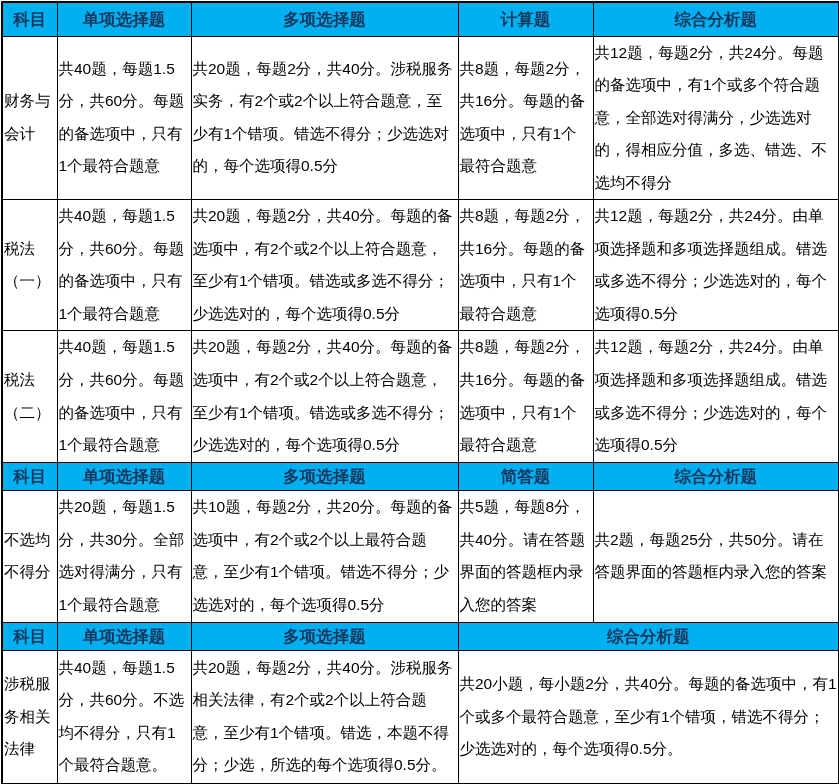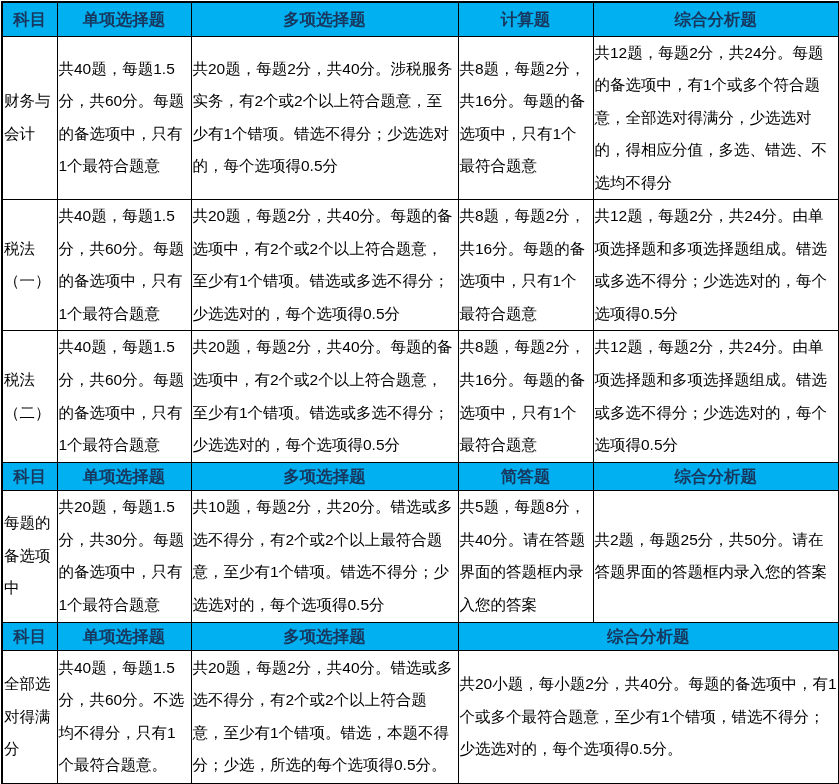--- a/index.html
+++ b/index.html
@@ -103,36 +103,36 @@
 
       <tr class="hdr" style="height:28px">
         <td>科目</td>
         <td>单项选择题</td>
         <td>多项选择题</td>
         <td>简答题</td>
         <td>综合分析题</td>
       </tr>
 
       <tr style="height:132px">
-        <td class="subject">每题的备选项中</td>
-        <td>共20题，每题1.5分，共30分。每题的备选项中，只有1个最符合题意</td>
-        <td>共10题，每题2分，共20分。错选或多选不得分，有2个或2个以上最符合题意，至少有1个错项。错选不得分；少选选对的，每个选项得0.5分</td>
+        <td class="subject">不选均不得分</td>
+        <td>共20题，每题1.5分，共30分。全部选对得满分，只有1个最符合题意</td>
+        <td>共10题，每题2分，共20分。每题的备选项中，有2个或2个以上最符合题意，至少有1个错项。错选不得分；少选选对的，每个选项得0.5分</td>
         <td>共5题，每题8分，共40分。请在答题界面的答题框内录入您的答案</td>
         <td>共2题，每题25分，共50分。请在答题界面的答题框内录入您的答案</td>
       </tr>
 
       <tr class="hdr" style="height:28px">
         <td>科目</td>
         <td>单项选择题</td>
         <td>多项选择题</td>
         <td colspan="2">综合分析题</td>
       </tr>
 
       <tr style="height:134px">
-        <td class="subject">全部选对得满分</td>
+        <td class="subject">涉税服务相关法律</td>
         <td>共40题，每题1.5分，共60分。不选均不得分，只有1个最符合题意。</td>
-        <td>共20题，每题2分，共40分。错选或多选不得分，有2个或2个以上符合题意，至少有1个错项。错选，本题不得分；少选，所选的每个选项得0.5分。</td>
+        <td>共20题，每题2分，共40分。涉税服务相关法律，有2个或2个以上符合题意，至少有1个错项。错选，本题不得分；少选，所选的每个选项得0.5分。</td>
         <td colspan="2">共20小题，每小题2分，共40分。每题的备选项中，有1个或多个最符合题意，至少有1个错项，错选不得分；少选选对的，每个选项得0.5分。</td>
       </tr>
 
     </tbody>
   </table>
 </div>
 
 </body></html>

